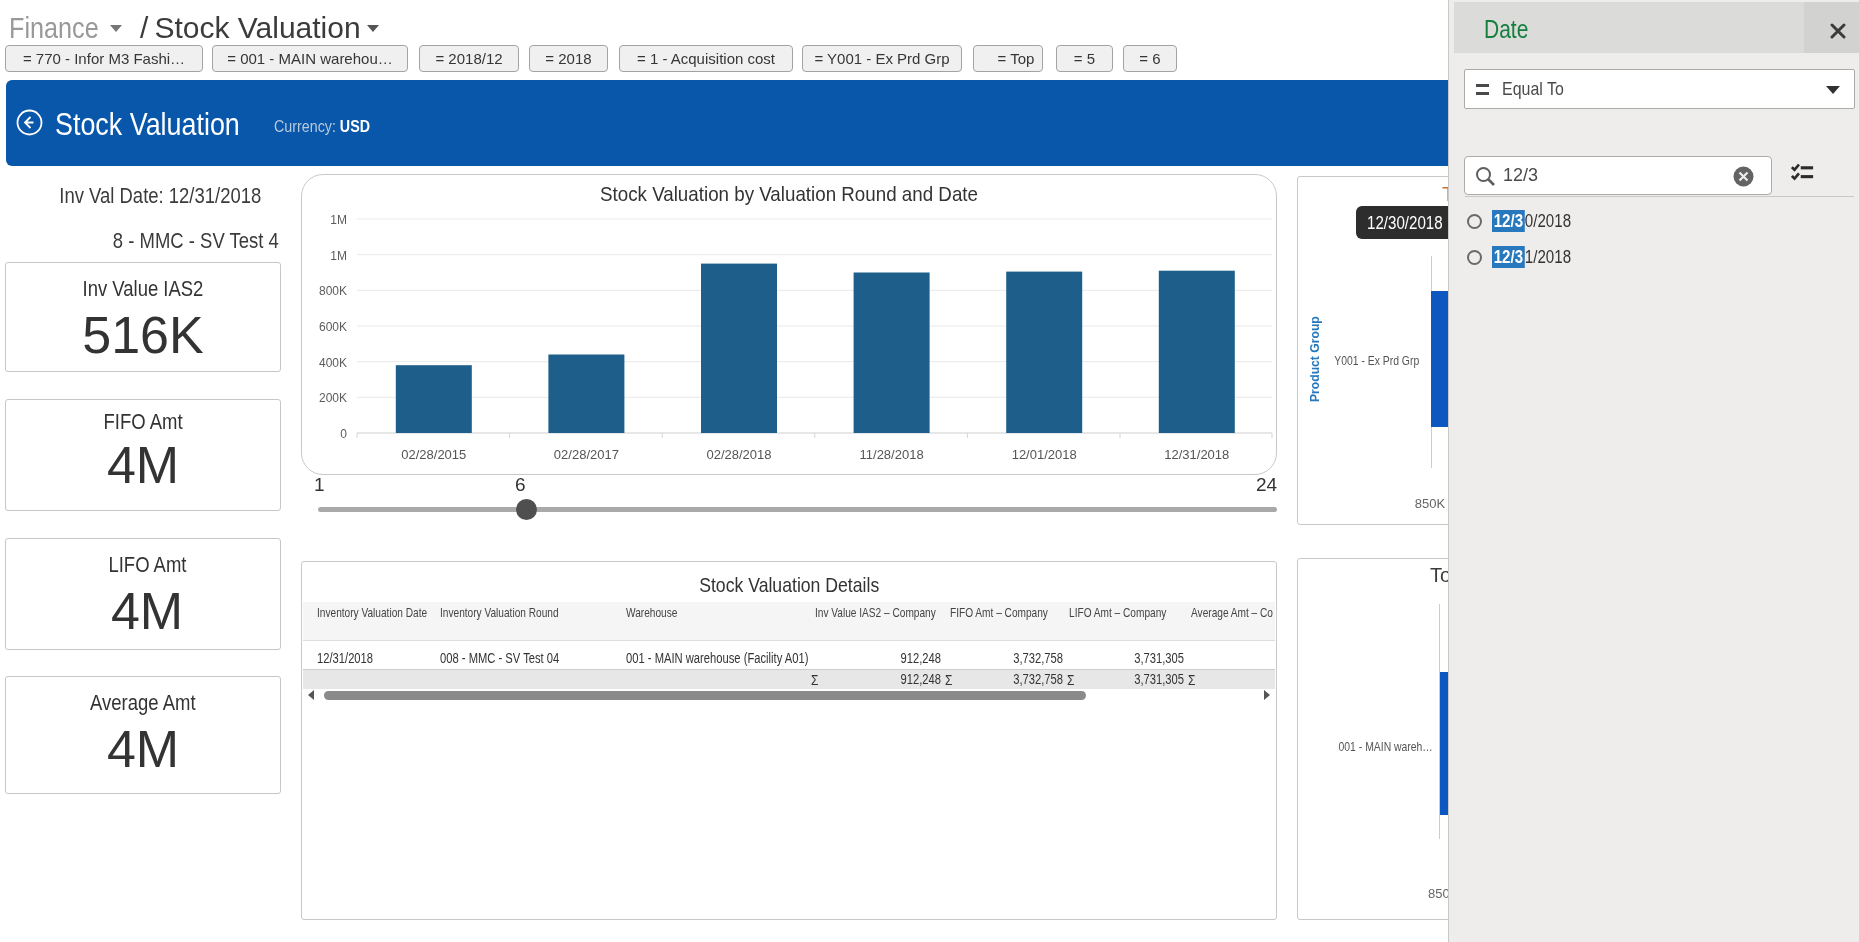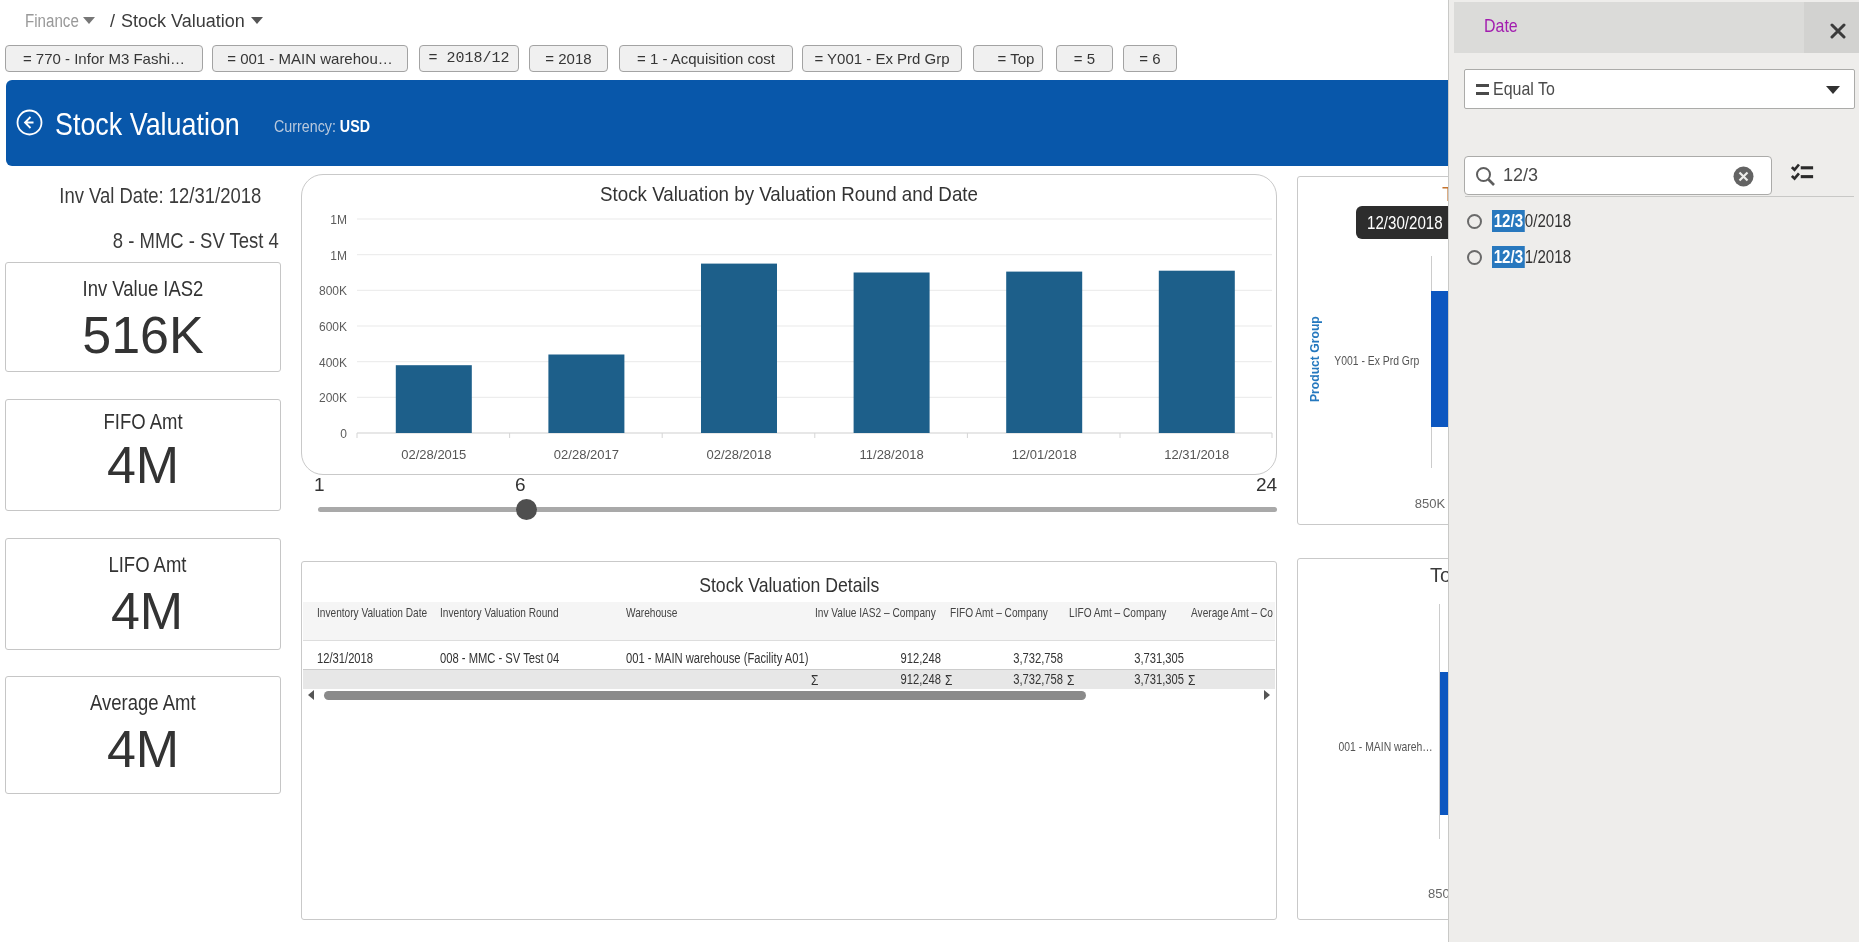--- a/index.html
+++ b/index.html
@@ -1,20 +1,20 @@
 <!DOCTYPE html>
 <html><head>
 <meta charset="utf-8">
 <style>
 * { margin:0; padding:0; box-sizing:border-box; }
 html,body { width:1859px; height:942px; overflow:hidden; background:#fff;
   font-family:"Liberation Sans", sans-serif; }
 .abs { position:absolute; }
 
-#crumb { position:absolute; left:9px; top:11px; font-size:18px; color:#3b3b3b;margin-left:16px; }
+#crumb { position:absolute; left:9px; top:11px; font-size:30px; color:#3b3b3b; }
 #crumb .grey { color:#999; }
 .caret { display:inline-block; width:0; height:0; border-left:6px solid transparent;
   border-right:6px solid transparent; border-top:7px solid #555; vertical-align:middle;
   margin:0 0 3px 6px; }
 
 .chip { position:absolute; top:45px; height:27px; background:#f0f0f0;
   border:1px solid #a3a3a3; border-radius:4px; font-size:15px; color:#363636;
   text-align:center; line-height:25px; white-space:nowrap; overflow:hidden; }
 
 #bluebar { position:absolute; left:6px; top:80px; width:1600px; height:86px;
@@ -35,37 +35,37 @@
 .card { position:absolute; background:#fff; border:1px solid #c9c9c9; border-radius:3px; }
 .ctitle { position:absolute; width:100%; text-align:center; font-size:21px; color:#333; }
 
 .th { position:absolute; font-size:13.5px; color:#444; white-space:nowrap; transform:scaleX(0.75); transform-origin:0 50%; }
 .td { position:absolute; font-size:14px; color:#333; white-space:nowrap; transform:scaleX(0.8); transform-origin:0 50%; }
 .tdr { transform-origin:100% 50% !important; }
 
 #panel { position:absolute; left:1448px; top:0; width:411px; height:942px;
   background:#eeedeb; border-left:1px solid #c9c9c7; }
 #phead { position:absolute; left:5px; top:2px; right:0; height:51px; background:#dbdbd9; }
-#phead .t { position:absolute; left:30px; top:13px; font-size:19px; color:#a21caf; }
+#phead .t { position:absolute; left:30px; top:13px; font-size:25px; color:#15803d; }
 #pclose { position:absolute; right:0; top:0; width:55px; height:51px; background:#d2d2d0; }
 .selbox { position:absolute; background:#fff; border:1px solid #ababa9; }
 #opts .row { position:absolute; left:18px; font-size:18px; color:#333; }
 .radio { display:inline-block; width:15px; height:15px; border:2px solid #6a6a6a;
   border-radius:50%; vertical-align:-2px; margin-right:10px; }
 .hl { background:#2878be; color:#fff; font-weight:bold; padding:1px 2px; }
 </style>
 </head>
 <body>
 
 <div id="crumb"><span class="grey nar">Finance</span><span class="caret" style="border-top-color:#777; margin-left:-6px;"></span>
   <span style="margin:0 6px 0 10px;">/</span>Stock Valuation<span class="caret"></span></div>
 
 <div class="chip" style="left:5px;   width:198px;">= 770 - Infor M3 Fashi…</div>
 <div class="chip" style="left:212px; width:196px;">= 001 - MAIN warehou…</div>
-<div class="chip" style="left:419px; width:100px;font-family:Liberation Mono, monospace;">= 2018/12</div>
+<div class="chip" style="left:419px; width:100px;">= 2018/12</div>
 <div class="chip" style="left:529px; width:79px;">= 2018</div>
 <div class="chip" style="left:619px; width:174px;">= 1 - Acquisition cost</div>
 <div class="chip" style="left:802px; width:160px;">= Y001 - Ex Prd Grp</div>
 <div class="chip" style="left:973px; width:70px;padding-left:16px;">= Top</div>
 <div class="chip" style="left:1056px; width:57px;">= 5</div>
 <div class="chip" style="left:1123px; width:54px;">= 6</div>
 
 <div id="bluebar">
   <svg class="abs" style="left:10px; top:29px;" width="27" height="27" viewBox="0 0 27 27">
     <circle cx="13.5" cy="13.5" r="12" fill="none" stroke="#fff" stroke-width="1.8"></circle>
@@ -215,21 +215,21 @@
     <div id="pclose">
       <svg style="position:absolute; left:26px; top:21px;" width="16" height="16" viewBox="0 0 16 16">
         <path d="M2 2 L14 14 M14 2 L2 14" stroke="#3b3b3b" stroke-width="3" stroke-linecap="round"></path>
       </svg>
     </div>
   </div>
 
   <div class="selbox" style="left:15px; top:69px; width:391px; height:40px; border-radius:2px;">
     <div class="abs" style="left:11px; top:14px; width:13px; height:3px; background:#4a4a4a;"></div>
     <div class="abs" style="left:11px; top:21.5px; width:13px; height:3px; background:#4a4a4a;"></div>
-    <div class="abs" style="left:28px; top:8px; font-size:19px; color:#4a4a4a;"><span class="nar">Equal To</span></div>
+    <div class="abs" style="left:37px; top:8px; font-size:19px; color:#4a4a4a;"><span class="nar">Equal To</span></div>
     <div class="abs" style="right:14px; top:16px; width:0; height:0; border-left:7px solid transparent; border-right:7px solid transparent; border-top:8px solid #313131;"></div>
   </div>
 
   <div class="selbox" style="left:15px; top:156px; width:308px; height:39px; border-radius:4px;">
     <svg style="position:absolute; left:10px; top:9px;" width="21" height="21" viewBox="0 0 21 21">
       <circle cx="8.5" cy="8.5" r="6.5" fill="none" stroke="#5e5e5e" stroke-width="2"></circle>
       <line x1="13.5" y1="13.5" x2="19" y2="19" stroke="#5e5e5e" stroke-width="2.6"></line>
     </svg>
     <div class="abs" style="left:38px; top:8px; font-size:18px; color:#4a4a4a;">12/3</div>
     <svg style="position:absolute; right:17px; top:9px;" width="21" height="21" viewBox="0 0 21 21">

